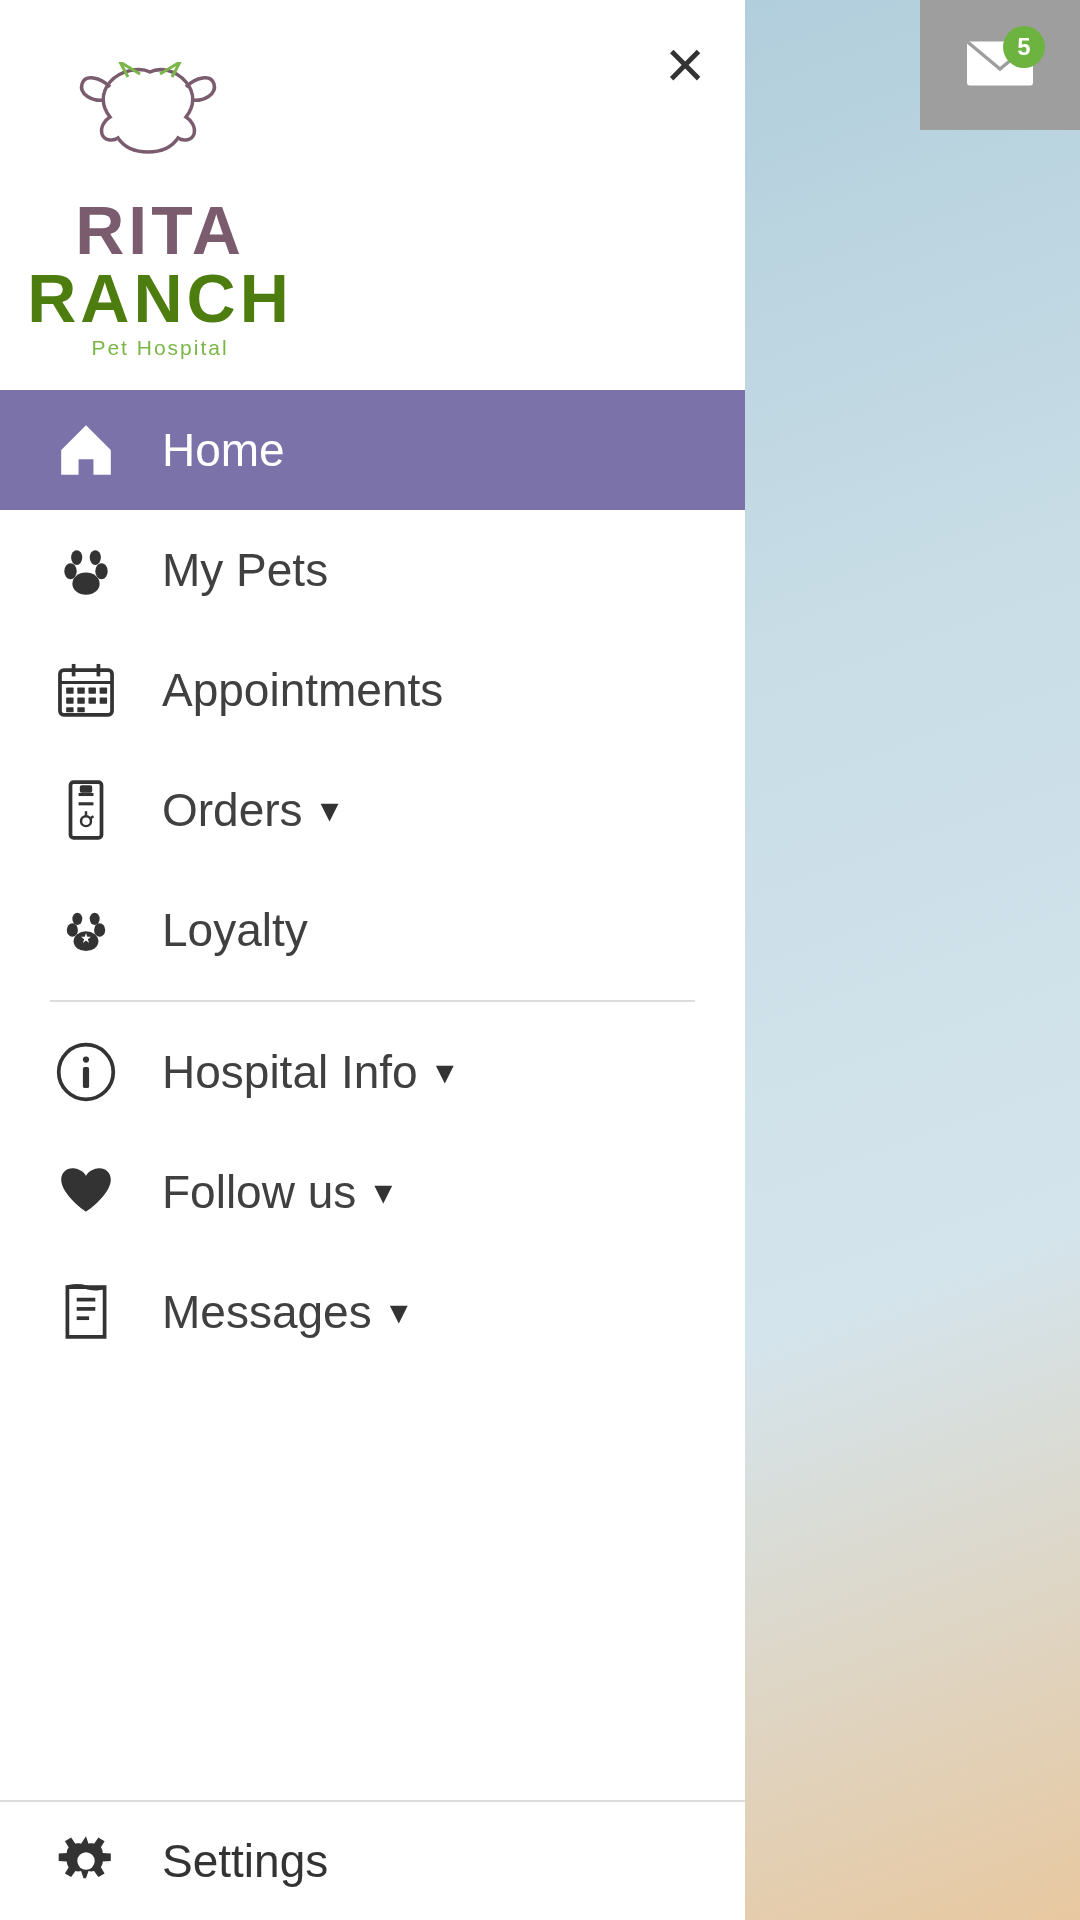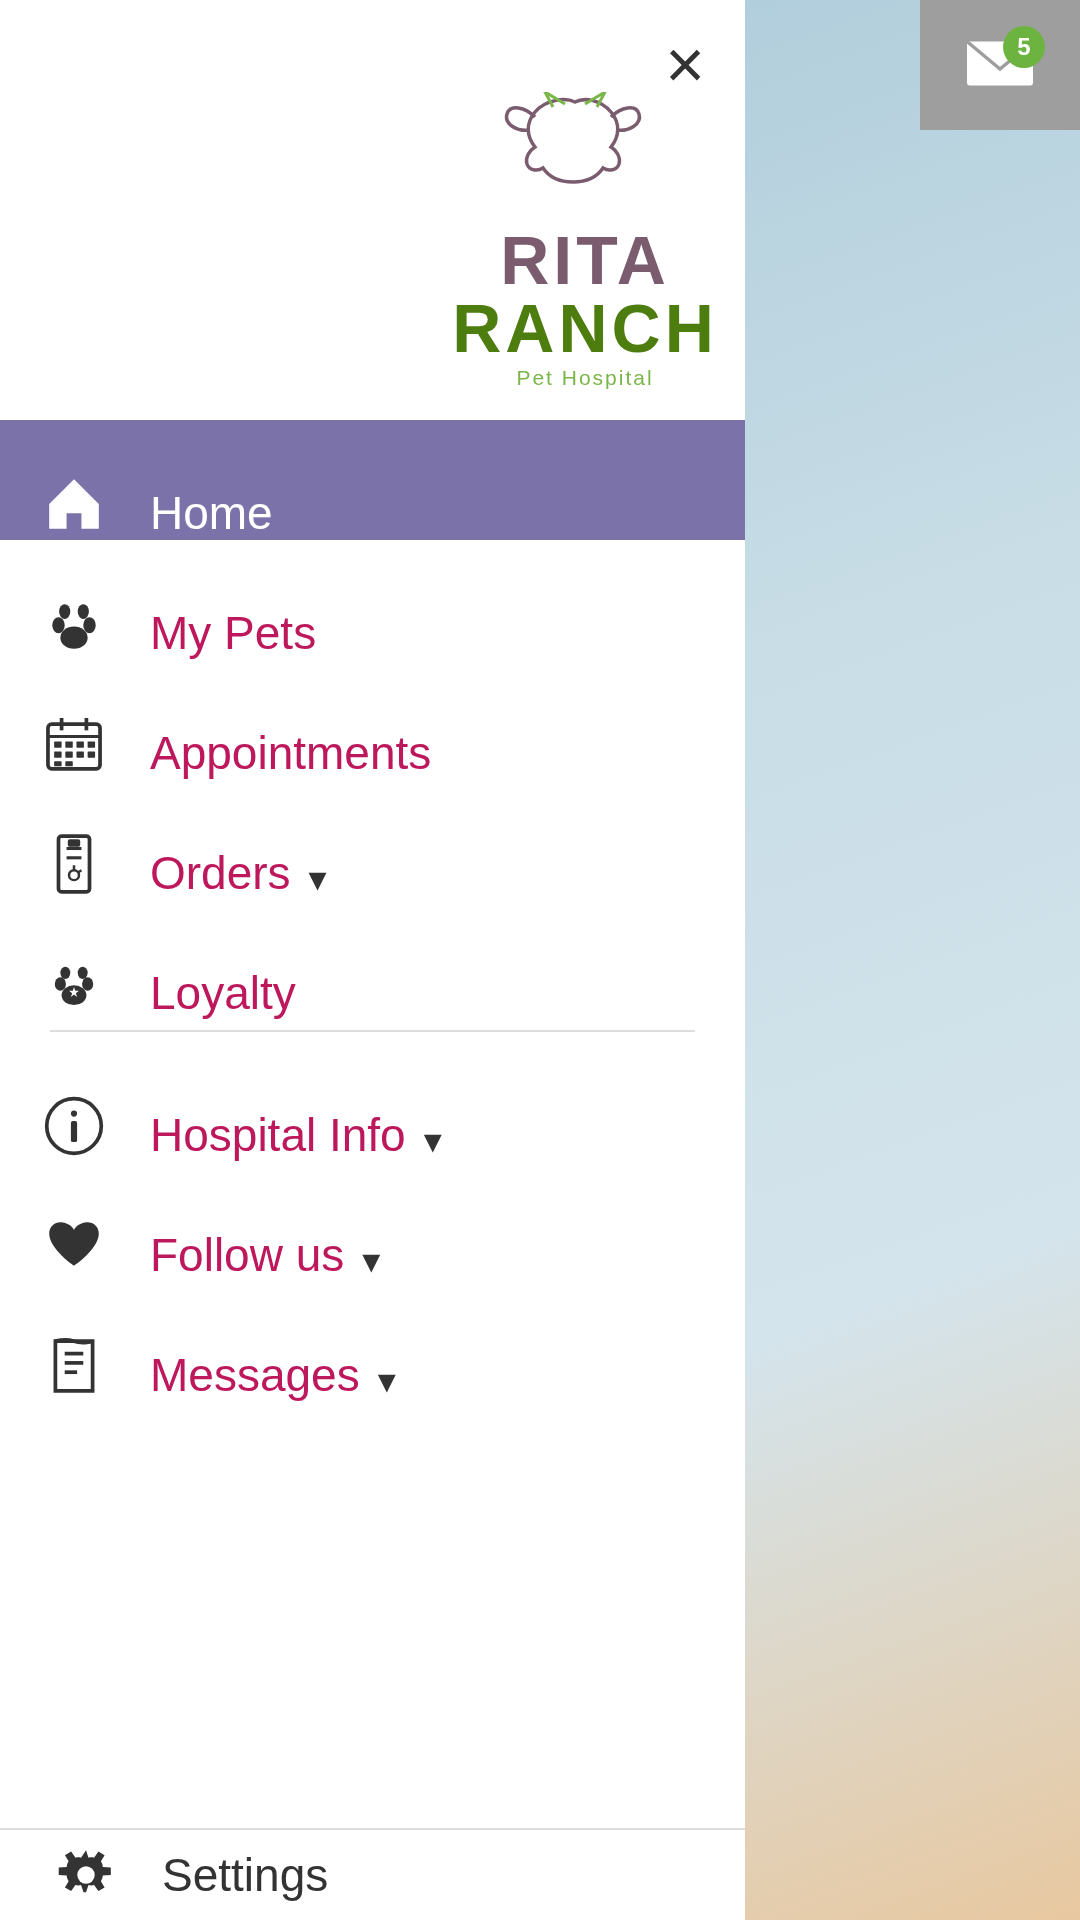--- a/index.html
+++ b/index.html
@@ -88,24 +88,23 @@
       cursor: pointer;
       z-index: 20;
       line-height: 1;
       font-weight: 300;
     }
 
     
     .logo-area {
       display: flex;
       align-items: center;
-      justify-content: flex-end;
+      justify-content: flex-start;
       padding: 62px 20px 30px;
       min-height: 260px;
-      margin-top: 30px;
     }
 
     .logo-container {
       text-align: center;
     }
 
     .logo-text-rita {
       font-size: 68px;
       font-weight: 700;
       color: #7a5c6e;
@@ -129,22 +128,22 @@
     }
 
     
     .nav-list {
       flex: 1;
       list-style: none;
     }
 
     .nav-item {
       display: flex;
-      align-items: flex-end;
-      padding: 0 38px;
+      align-items: center;
+      padding: 0 50px;
       height: 120px;
       cursor: pointer;
       border: none;
       background: transparent;
       width: 100%;
       text-align: left;
     }
 
     .nav-item.active {
       background: #7b72aa;
@@ -168,21 +167,21 @@
     .nav-item.active svg {
       fill: white;
     }
 
     .nav-item:not(.active) svg {
       fill: #333333;
     }
 
     .nav-label {
       font-size: 46px;
-      color: #be185d;
+      color: #404040;
       font-weight: 400;
     }
 
     .nav-item.active .nav-label {
       color: #ffffff;
       font-weight: 500;
     }
 
     .nav-arrow {
       margin-left: 18px;
@@ -196,21 +195,21 @@
       background: #dddddd;
       margin: 10px 50px 10px;
     }
 
     
     .settings-row {
       display: flex;
       align-items: center;
       padding: 30px 50px;
       border-top: 2px solid #dddddd;
-      height: 92px;
+      height: 120px;
       cursor: pointer;
     }
 
     .settings-row .nav-icon {
       width: 72px;
       height: 72px;
       display: flex;
       align-items: center;
       justify-content: center;
       margin-right: 40px;

